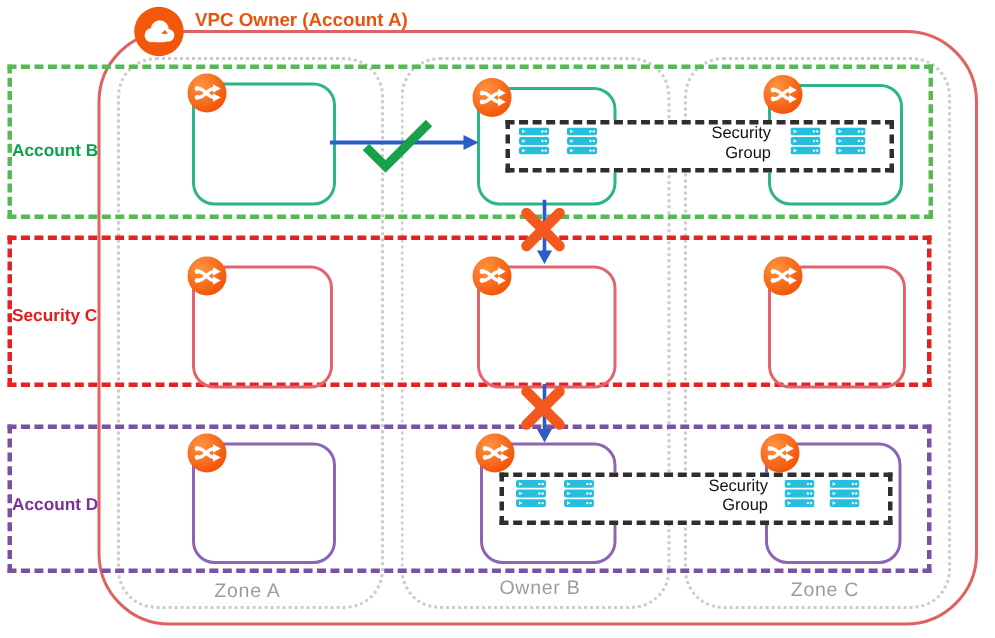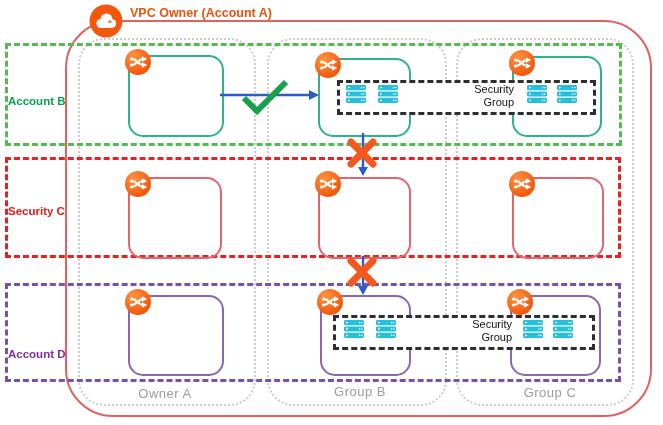--- a/index.html
+++ b/index.html
@@ -197,19 +197,19 @@
   <div class="cloud-badge" style="left:89px;top:4px;">
     <svg width="34" height="34" viewBox="0 0 34 34">
       <circle cx="17" cy="17" r="16.5" fill="#f3570b"></circle>
       <use href="#cloud-glyph"></use>
     </svg>
   </div>
   <div class="title" style="left:130px;top:6px;">VPC Owner (Account A)</div>
 
   <div class="acct-label lbl-b" style="left:8px;top:95px;text-align:right;">Account B</div>
   <div class="acct-label lbl-c" style="left:8px;top:205px;">Security C</div>
-  <div class="acct-label lbl-d" style="left:8px;top:331px;margin-top:17px;">Account D</div>
-
-  <div class="zone-label" style="left:135px;top:386px;">Owner A</div>
-  <div class="zone-label" style="left:330px;top:384px;">Group B</div>
-  <div class="zone-label" style="left:520px;top:385px;">Group C</div>
+  <div class="acct-label lbl-d" style="left:8px;top:331px;">Account D</div>
+
+  <div class="zone-label" style="left:135px;top:386px;">Zone A</div>
+  <div class="zone-label" style="left:330px;top:384px;">Owner B</div>
+  <div class="zone-label" style="left:520px;top:385px;">Zone C</div>
 
 </div>
 
 </body></html>

